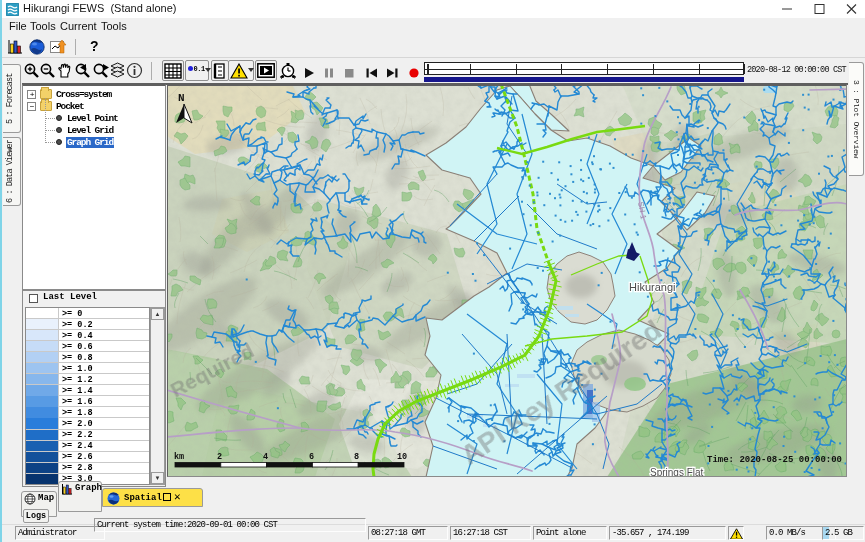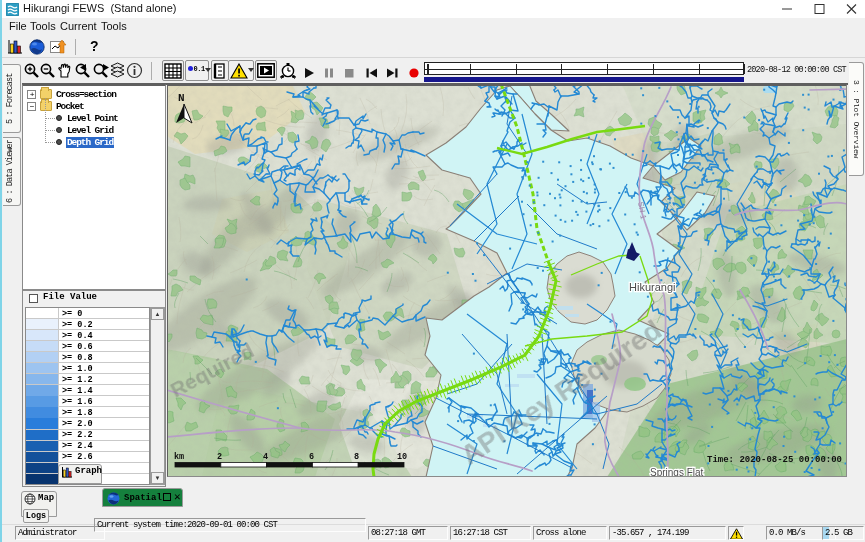--- a/index.html
+++ b/index.html
@@ -212,47 +212,47 @@
     <div class="ttick" style="left:273.5px"></div>
     <div class="ttick" style="left:319.2px"></div>
     <div class="ttick" style="left:2px;height:11px;width:2px"></div>
   </div>
 <div class="abs" id="tlbar"></div>
 <div class="abs" id="tldate">2020-08-12 00:00:00 CST</div>
 <div class="abs" id="tree">
   <div class="trow" style="top:3px">
       <span class="pm" style="left:4px;top:1px">+</span>
       <span class="folder" style="left:17px;top:0px"></span>
-      <span style="position:absolute;left:33px">Cross=section</span>
+      <span style="position:absolute;left:33px">Cross=system</span>
     </div>
   <div class="trow" style="top:15px">
       <span class="pm" style="left:4px;top:1px">−</span>
       <span class="folder" style="left:17px;top:0px"></span>
       <span style="position:absolute;left:33px">Pocket</span>
     </div>
   <div class="trow" style="top:27px">
       <span class="bullet" style="left:33px;top:2px"></span>
       <span style="position:absolute;left:44px">Level Point</span>
     </div>
   <div class="trow" style="top:39px">
       <span class="bullet" style="left:33px;top:2px"></span>
       <span style="position:absolute;left:44px">Level Grid</span>
     </div>
   <div class="trow" style="top:51px">
       <span class="bullet" style="left:33px;top:2px"></span>
-      <span style="position:absolute;left:43px;background:#2a68c8;color:#fff;padding:0 1px">Depth Grid</span>
+      <span style="position:absolute;left:43px;background:#2a68c8;color:#fff;padding:0 1px">Graph Grid</span>
     </div>
   <div style="position:absolute;left:22px;top:12px;width:1px;height:43px;border-left:1px dotted #999"></div>
   <div style="position:absolute;left:22px;top:32px;width:10px;height:1px;border-top:1px dotted #999"></div>
   <div style="position:absolute;left:22px;top:44px;width:10px;height:1px;border-top:1px dotted #999"></div>
   <div style="position:absolute;left:22px;top:56px;width:10px;height:1px;border-top:1px dotted #999"></div>
 </div>
 <div class="abs" id="legend">
   <div id="lvbox"></div>
-    <div id="lvtext">File Value</div>
+    <div id="lvtext">Last Level</div>
   <div id="ltable">
       <div class="lrow">
         <div class="lsw" style="background:#ffffff"></div>
         <div class="ltx">&gt;= 0</div>
       </div>
       <div class="lrow">
         <div class="lsw" style="background:#e9f1fc"></div>
         <div class="ltx">&gt;= 0.2</div>
       </div>
       <div class="lrow">
@@ -1993,48 +1993,48 @@
 <div class="abs btab" style="left:21px;top:491px;width:36px;height:26px">
     <span style="position:absolute;left:2px;top:1px"><svg width="12" height="12" viewBox="0 0 12 12">
         <circle cx="6" cy="6" r="5" fill="#fff" stroke="#333" stroke-width="1"></circle>
         <ellipse cx="6" cy="6" rx="2.3" ry="5" fill="none" stroke="#333" stroke-width="0.8"></ellipse>
         <line x1="1" y1="6" x2="11" y2="6" stroke="#333" stroke-width="0.8"></line>
         <line x1="1.8" y1="3.4" x2="10.2" y2="3.4" stroke="#333" stroke-width="0.8"></line>
         <line x1="1.8" y1="8.6" x2="10.2" y2="8.6" stroke="#333" stroke-width="0.8"></line>
       </svg></span>
     <span style="position:absolute;left:16px;top:1px">Map</span>
   </div>
-<div class="abs btab" style="left:58px;top:464px;width:44px;height:20px">
+<div class="abs btab" style="left:58px;top:481px;width:44px;height:31px">
     <span style="position:absolute;left:2px;top:1px"><svg width="12" height="12">
         <line x1="1.5" y1="1" x2="1.5" y2="11" stroke="#000"></line>
         <line x1="1" y1="11" x2="11" y2="11" stroke="#000"></line>
         <rect x="2.5" y="4" width="2.2" height="7" fill="#f7d11b" stroke="#000" stroke-width="0.5"></rect>
         <rect x="5.2" y="2" width="2.2" height="9" fill="#2f55c9" stroke="#000" stroke-width="0.5"></rect>
         <rect x="7.9" y="5.5" width="2.2" height="5.5" fill="#d92020" stroke="#000" stroke-width="0.5"></rect>
       </svg></span>
     <span style="position:absolute;left:16px;top:1px">Graph</span>
   </div>
-<div class="abs btab" style="left:102px;top:488px;width:81px;height:19px;background:#15803d">
+<div class="abs btab" style="left:102px;top:488px;width:101px;height:19px;background:#fde047">
     <span style="position:absolute;left:4px;top:3px"><svg width="13" height="13" viewBox="0 0 13 13">
         <circle cx="6.5" cy="6.5" r="6" fill="#2468d8"></circle>
         <path d="M2,3 Q5,1.5 7.5,2.8 Q10,4 11.5,2.8 Q9.5,0.6 6.5,0.6 Q3.5,0.6 2,3Z" fill="#0c2f7a"></path>
         <path d="M1.3,8.5 Q4,7 6.5,8.5 Q9,10 11.7,8.5 Q10.5,12 6.5,12.4 Q3,12 1.3,8.5Z" fill="#0c2f7a"></path>
         <ellipse cx="4.5" cy="4.5" rx="2" ry="1.2" fill="#8ec4ff" opacity="0.6"></ellipse>
       </svg></span>
     <span style="position:absolute;left:21px;top:4px">Spatial</span>
     <span style="position:absolute;left:60px;top:4px;width:8px;height:8px;border:1.3px solid #000"></span>
     <span style="position:absolute;left:71px;top:1px;font-size:11px">✕</span>
   </div>
 <div class="abs" id="logs">Logs</div>
 <div class="abs" id="statusbar"></div>
 <div class="abs scell" style="top:526px;left:15px;width:90px">Administrator</div>
 <div class="abs scell" style="top:518px;left:94px;width:272px">Current system time:2020-09-01 00:00 CST</div>
 <div class="abs scell" style="top:526px;left:368px;width:80px">08:27:18 GMT</div>
 <div class="abs scell" style="top:526px;left:450px;width:81px">16:27:18 CST</div>
-<div class="abs scell" style="top:526px;left:533px;width:74px">Cross alone</div>
+<div class="abs scell" style="top:526px;left:533px;width:74px">Point alone</div>
 <div class="abs scell" style="top:526px;left:609px;width:117px">-35.657 , 174.199</div>
 <div class="abs scell" style="top:526px;left:728px;width:16px;padding:1px 0 0 1px"><svg width="13" height="12" viewBox="0 0 13 12">
       <polygon points="6.5,0.8 12.6,11.2 0.4,11.2" fill="#ffe000" stroke="#000" stroke-width="0.9"></polygon>
       <rect x="5.9" y="3.8" width="1.3" height="3.8" fill="#000"></rect>
       <rect x="5.9" y="8.6" width="1.3" height="1.3" fill="#000"></rect>
     </svg></div>
 <div class="abs scell" style="top:526px;left:766px;width:70px">0.0 MB/s</div>
 <div class="abs scell" style="top:526px;left:822px;width:42px"><span style="position:absolute;left:0;top:0;width:6px;height:12px;background:#a8d8f0"></span><span style="position:relative">2.5 GB</span></div>
 <div class="abs" id="accent"></div>
 

